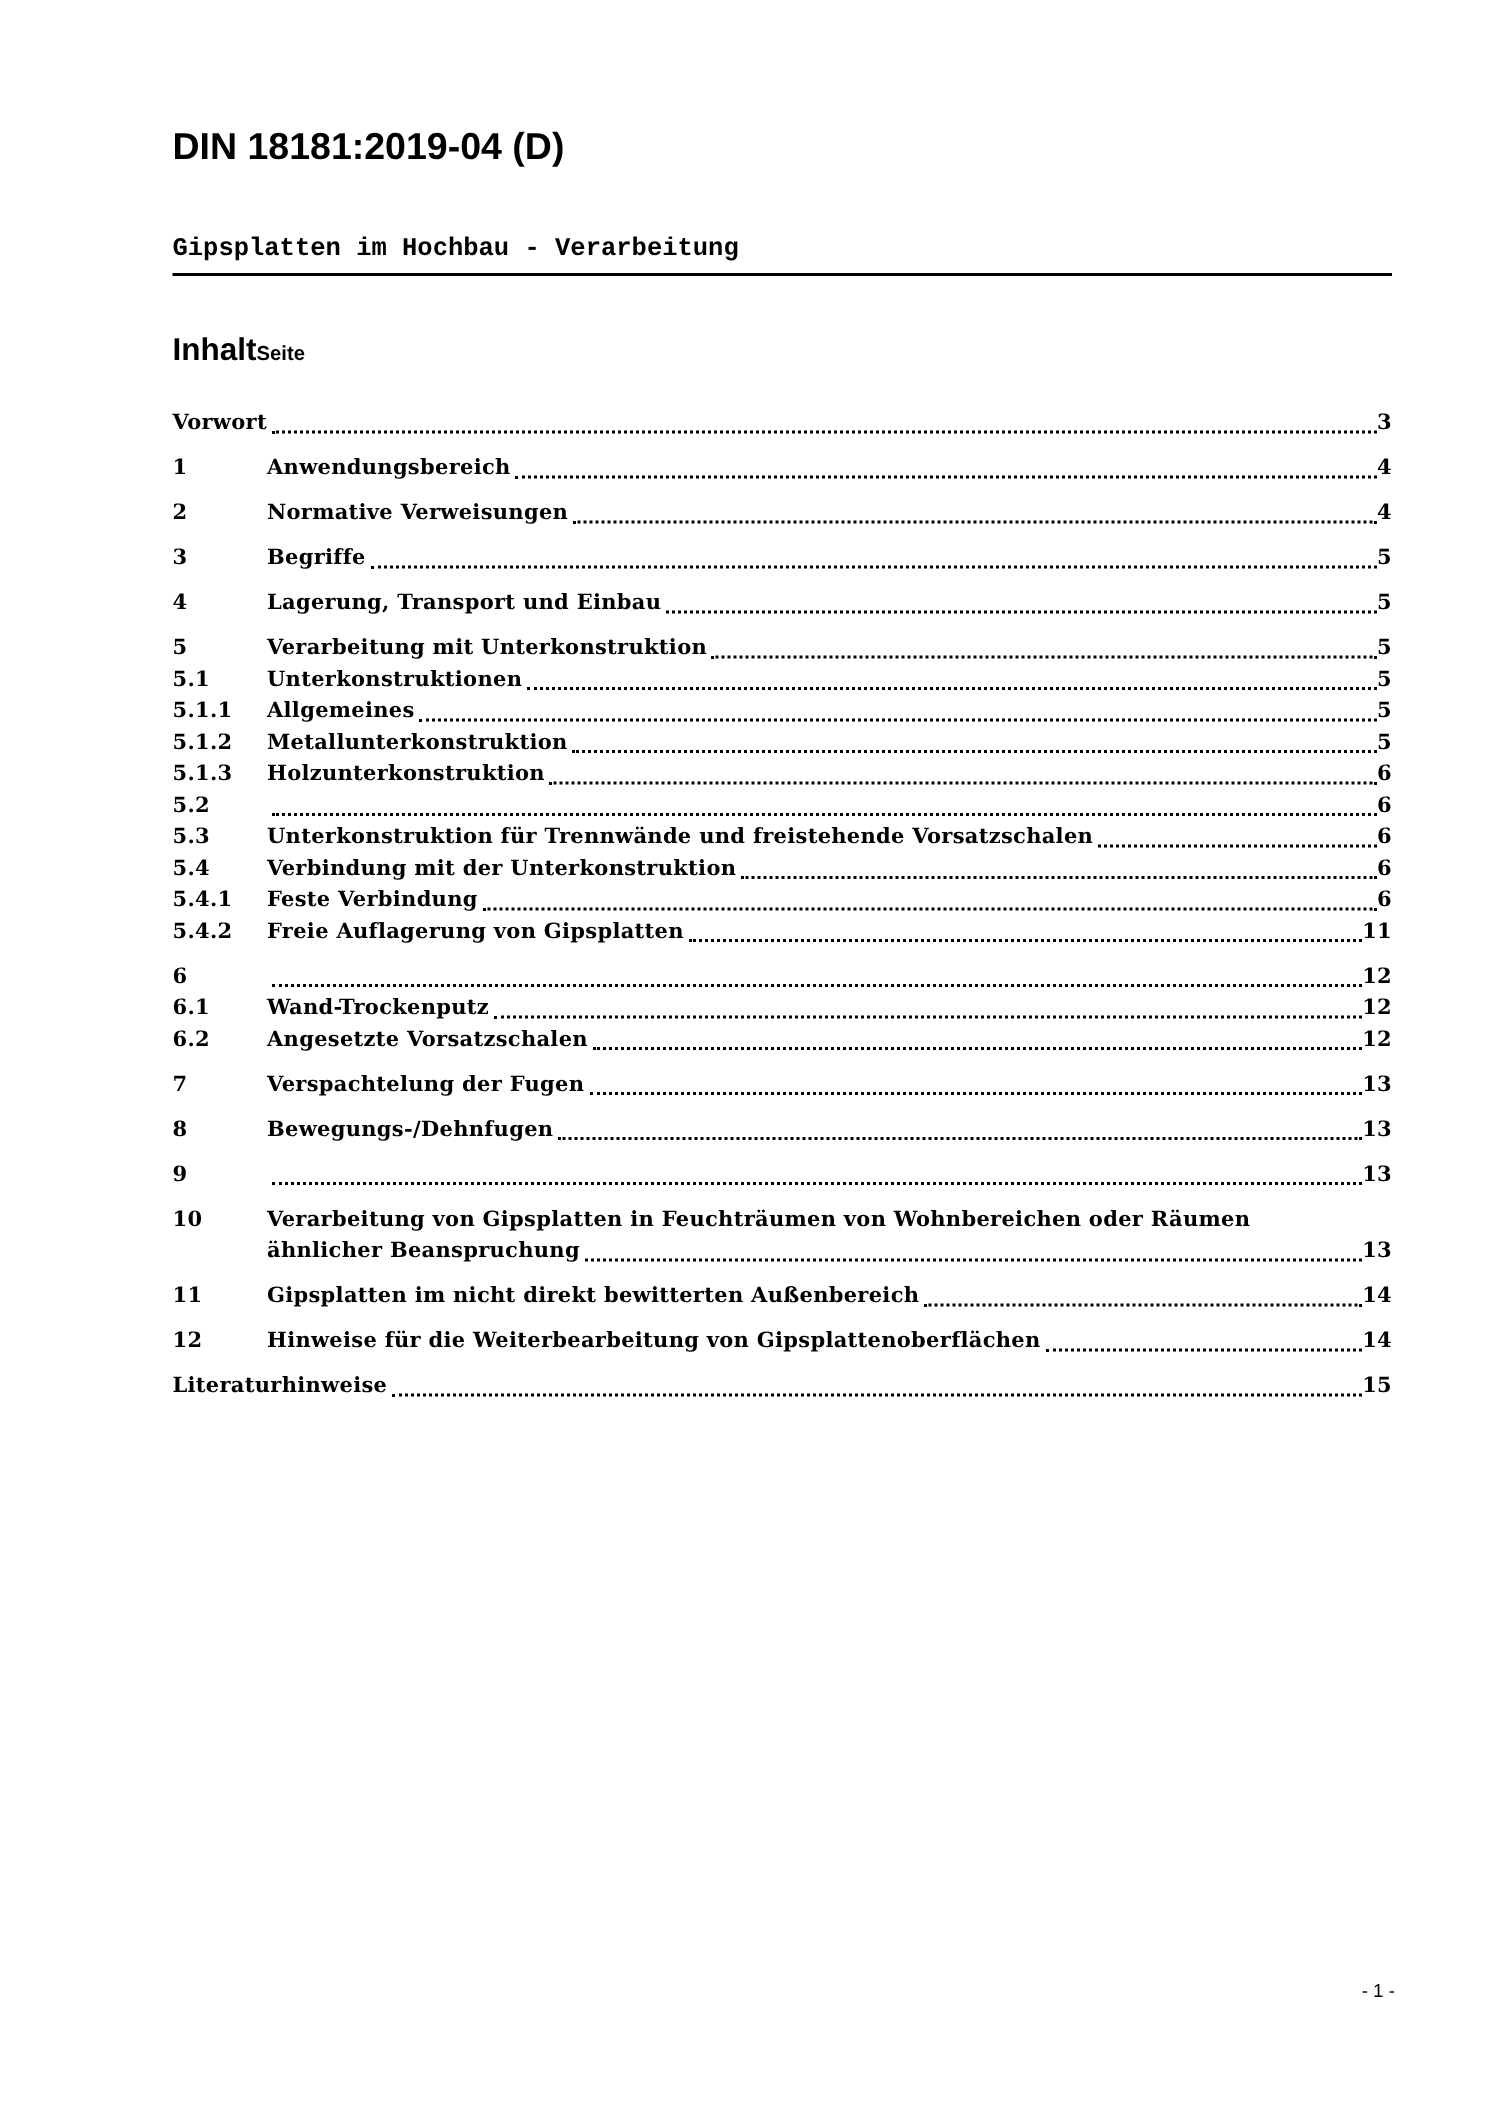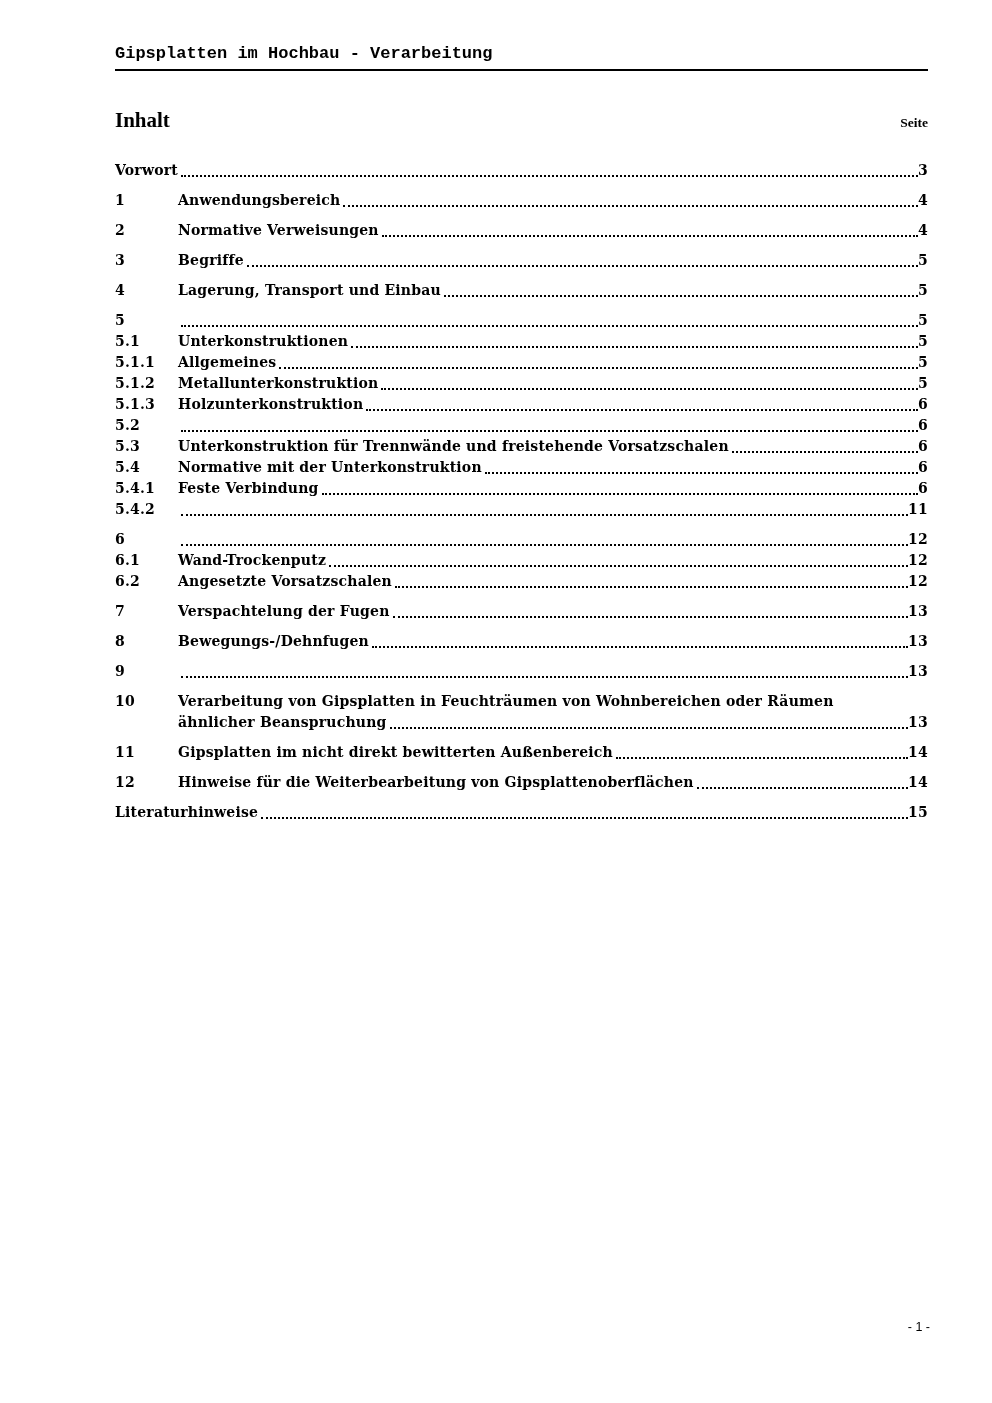--- a/index.html
+++ b/index.html
@@ -31,23 +31,23 @@
     font-family: Liberation Mono, monospace;
     font-size: 17px;
     font-weight: bold;
     line-height: 1.2;
     padding-bottom: 5px;
     border-bottom: 2px solid #000000;
   }
   .toc-header {
     margin-top: 37px;
     display: flex;
-    justify-content: space-between;
+    justify-content: flex-start;
     align-items: baseline;
-    font-family: Liberation Serif, serif;
+    font-family: Liberation Sans, sans-serif;
     font-weight: bold;
   }
   .toc-heading { font-size: 21px; line-height: 1.2; }
   .toc-page-col { font-size: 13.5px; }
   .toc {
     margin-top: 26px;
     font-family: "DejaVu Serif", serif;
     font-weight: bold;
     font-size: 14px;
     letter-spacing: 0.2px;
@@ -78,20 +78,21 @@
     font-family: "Liberation Sans", sans-serif;
     font-size: 12.5px;
     color: #000000;
   }
 </style>
 </head>
 <body>
 
 <div class="page">
   <div class="content">
+    <h1 class="doc-title">DIN 18181:2019-04 (D)</h1>
     <h2 class="doc-subtitle">Gipsplatten im Hochbau - Verarbeitung</h2>
     <div class="toc-header">
       <span class="toc-heading">Inhalt</span>
       <span class="toc-page-col">Seite</span>
     </div>
     <div class="toc" id="toc">
         <div class="toc-row space-before">
           <span class="toc-label">Vorwort</span>
           <span class="toc-leader"></span>
           <span class="toc-page">3</span>
@@ -115,20 +116,21 @@
           <span class="toc-page">5</span>
         </div>
         <div class="toc-row space-before">
           <span class="toc-num">4</span>
           <span class="toc-label">Lagerung, Transport und Einbau</span>
           <span class="toc-leader"></span>
           <span class="toc-page">5</span>
         </div>
         <div class="toc-row space-before">
           <span class="toc-num">5</span>
+          <span class="toc-label">Verarbeitung mit Unterkonstruktion</span>
           <span class="toc-leader"></span>
           <span class="toc-page">5</span>
         </div>
         <div class="toc-row">
           <span class="toc-num">5.1</span>
           <span class="toc-label">Unterkonstruktionen</span>
           <span class="toc-leader"></span>
           <span class="toc-page">5</span>
         </div>
         <div class="toc-row">
@@ -155,32 +157,33 @@
           <span class="toc-page">6</span>
         </div>
         <div class="toc-row">
           <span class="toc-num">5.3</span>
           <span class="toc-label">Unterkonstruktion für Trennwände und freistehende Vorsatzschalen</span>
           <span class="toc-leader"></span>
           <span class="toc-page">6</span>
         </div>
         <div class="toc-row">
           <span class="toc-num">5.4</span>
-          <span class="toc-label">Normative mit der Unterkonstruktion</span>
+          <span class="toc-label">Verbindung mit der Unterkonstruktion</span>
           <span class="toc-leader"></span>
           <span class="toc-page">6</span>
         </div>
         <div class="toc-row">
           <span class="toc-num">5.4.1</span>
           <span class="toc-label">Feste Verbindung</span>
           <span class="toc-leader"></span>
           <span class="toc-page">6</span>
         </div>
         <div class="toc-row">
           <span class="toc-num">5.4.2</span>
+          <span class="toc-label">Freie Auflagerung von Gipsplatten</span>
           <span class="toc-leader"></span>
           <span class="toc-page">11</span>
         </div>
         <div class="toc-row space-before">
           <span class="toc-num">6</span>
           <span class="toc-leader"></span>
           <span class="toc-page">12</span>
         </div>
         <div class="toc-row">
           <span class="toc-num">6.1</span>

